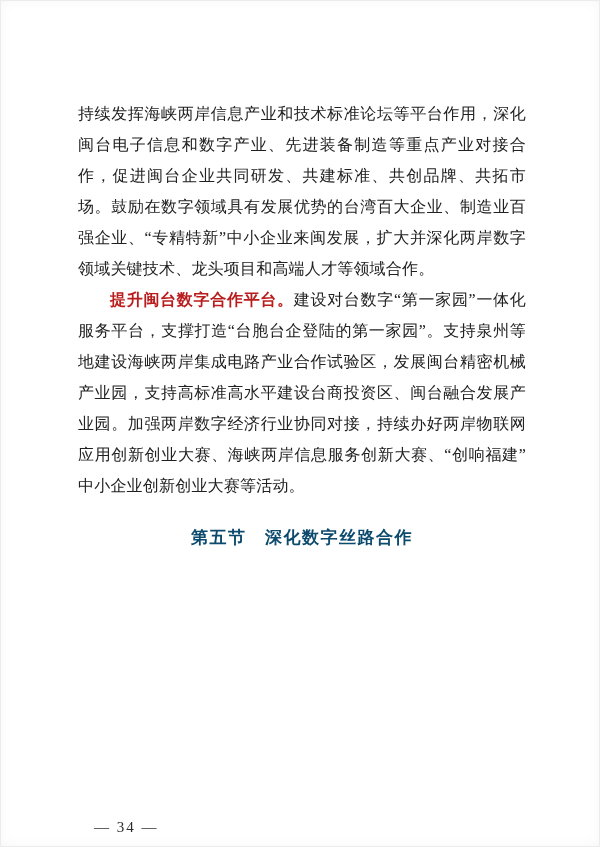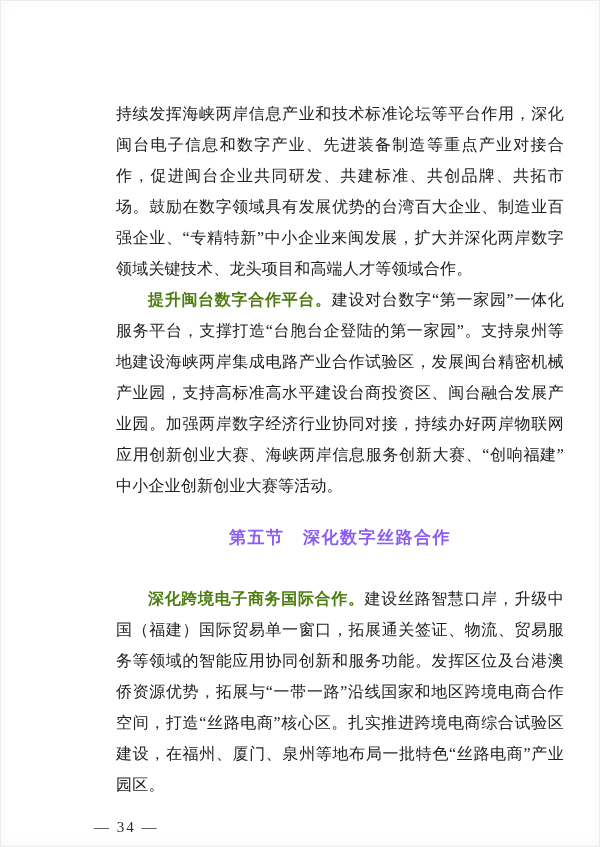--- a/index.html
+++ b/index.html
@@ -15,45 +15,44 @@
     box-shadow: inset 0 0 0 1px #ececec, inset 0 0 14px rgba(0,0,0,0.04);
     font-family: "Liberation Serif", "DejaVu Serif", serif;
     color: #212121;
     overflow: hidden;
   }
   .content {
     position: absolute;
     top: 98px;
     left: 78px;
     width: 448px;
-    margin-left: 38px;
   }
   .para {
     margin: 0;
     font-size: 16px;
     line-height: 31px;
     text-align: justify;
     text-justify: inter-ideograph;
     letter-spacing: 0.2px;
   }
   .para.indent {
     text-indent: 2em;
   }
   .lead {
     font-weight: 700;
-    color: #4d7c0f;
+    color: #b91c1c;
   }
   .section-heading {
     margin: 21px 0 30px 0;
     font-size: 17px;
     line-height: 31px;
     font-weight: 700;
     text-align: center;
     letter-spacing: 1.5px;
-    color: #8b5cf6;
+    color: #0c4a6e;
     text-indent: 0;
   }
   .page-number {
     position: absolute;
     left: 94px;
     top: 771px;
     font-size: 15px;
     line-height: 24px;
     letter-spacing: 2px;
     color: #2b2b2b;
@@ -65,18 +64,17 @@
 
 <div class="page">
   <div class="content">
 
     <p class="para">持续发挥海峡两岸信息产业和技术标准论坛等平台作用，深化闽台电子信息和数字产业、先进装备制造等重点产业对接合作，促进闽台企业共同研发、共建标准、共创品牌、共拓市场。鼓励在数字领域具有发展优势的台湾百大企业、制造业百强企业、“专精特新”中小企业来闽发展，扩大并深化两岸数字领域关键技术、龙头项目和高端人才等领域合作。</p>
 
     <p class="para indent"><span class="lead">提升闽台数字合作平台。</span><span>建设对台数字“第一家园”一体化服务平台，支撑打造“台胞台企登陆的第一家园”。支持泉州等地建设海峡两岸集成电路产业合作试验区，发展闽台精密机械产业园，支持高标准高水平建设台商投资区、闽台融合发展产业园。加强两岸数字经济行业协同对接，持续办好两岸物联网应用创新创业大赛、海峡两岸信息服务创新大赛、“创响福建”中小企业创新创业大赛等活动。</span></p>
 
     <h2 class="section-heading para">第五节　深化数字丝路合作</h2>
 
-    <p class="para indent"><span class="lead">深化跨境电子商务国际合作。</span><span>建设丝路智慧口岸，升级中国（福建）国际贸易单一窗口，拓展通关签证、物流、贸易服务等领域的智能应用协同创新和服务功能。发挥区位及台港澳侨资源优势，拓展与“一带一路”沿线国家和地区跨境电商合作空间，打造“丝路电商”核心区。扎实推进跨境电商综合试验区建设，在福州、厦门、泉州等地布局一批特色“丝路电商”产业园区。</span></p>
 
   </div>
 
   <div class="page-number">— 34 —</div>
 </div>
 
 </body></html>

